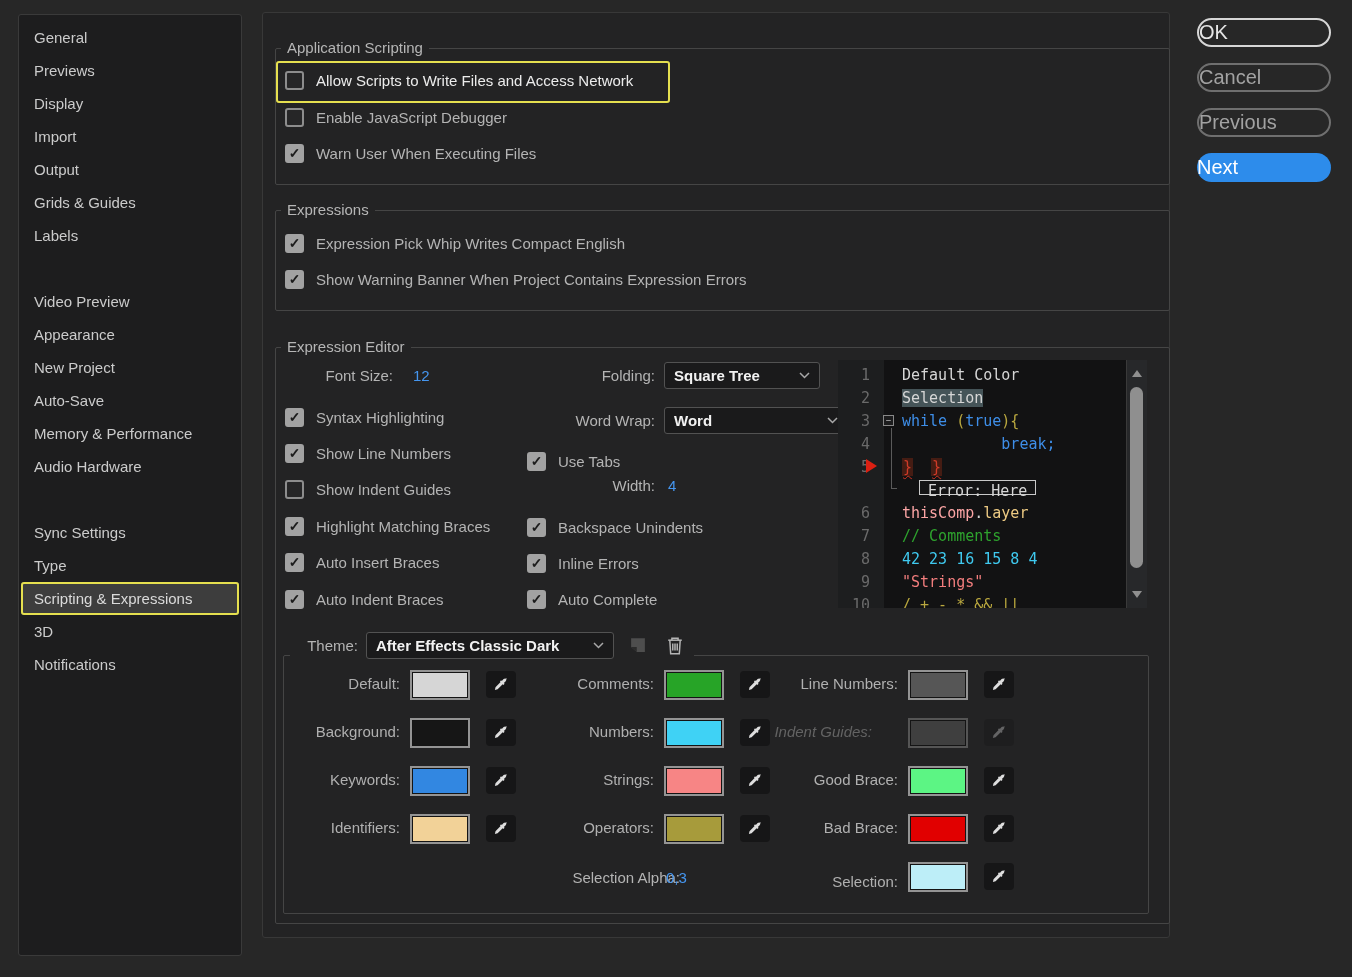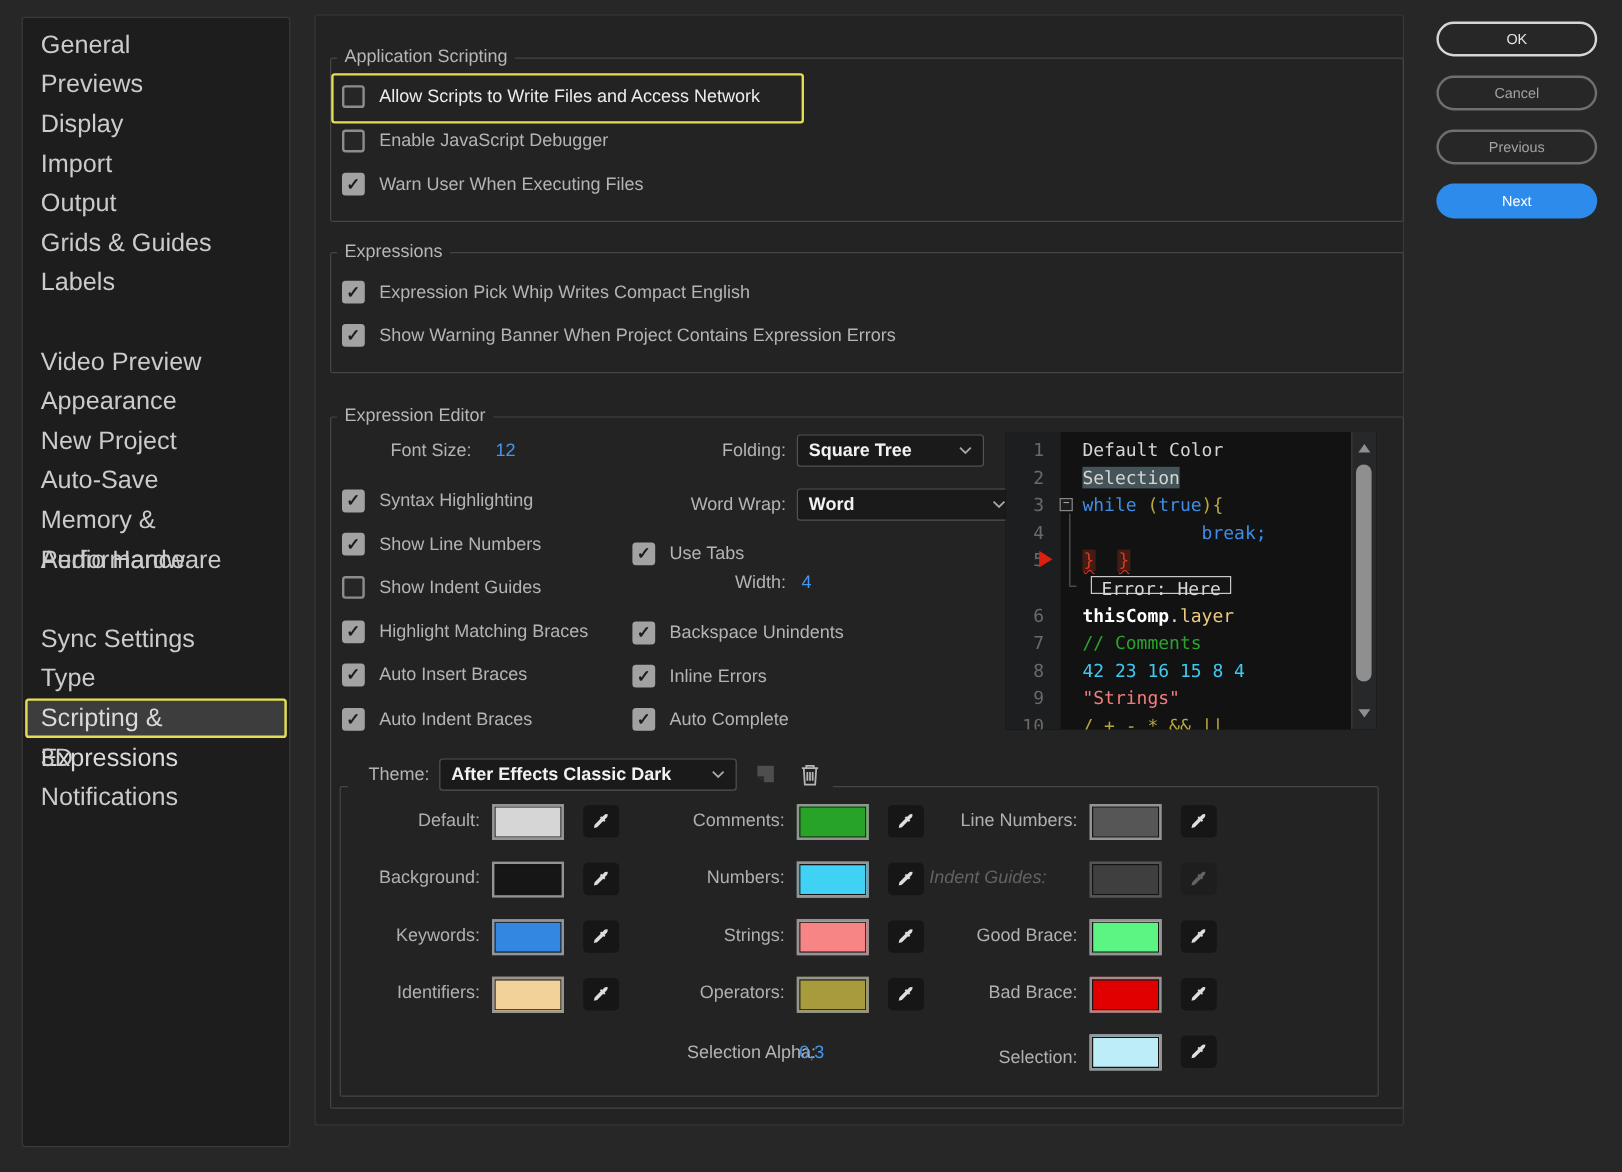--- a/index.html
+++ b/index.html
@@ -2,21 +2,21 @@
 <html><head>
 <meta charset="utf-8">
 <style>
   html,body{margin:0;padding:0;background:#272727;}
   #page{position:relative;width:1352px;height:977px;background:#272727;overflow:hidden;
         font-family:"Liberation Sans",sans-serif;-webkit-font-smoothing:antialiased;}
   
   #sidebar{position:absolute;left:18px;top:14px;width:224px;height:942px;background:#1d1d1e;
            border:1px solid #3a3a3a;border-radius:3px;box-sizing:border-box;}
   .sb-item{position:absolute;left:2px;right:2px;height:33px;line-height:33px;padding-left:13px;
-           font-size:21px;color:#cbcbcb;border-radius:3px;box-sizing:border-box;cursor:default;}
+           font-size:15px;color:#cbcbcb;border-radius:3px;box-sizing:border-box;cursor:default;}
   .sb-item.selected{background:#3d3d3d;outline:2px solid #e5df4f;outline-offset:-2px;color:#dadada;}
   
   #panel{position:absolute;left:262px;top:12px;width:908px;height:926px;background:#232324;
          border:1px solid #383838;border-radius:3px;box-sizing:border-box;}
   .group{position:absolute;border:1px solid #454545;border-radius:2px;}
   .group-title{position:absolute;font-size:15px;color:#b6b6b6;background:#232324;padding:0 6px;z-index:2;}
   
   .cbrow{position:absolute;display:flex;align-items:center;gap:12px;height:22px;font-size:15px;color:#b4b4b4;}
   .cb{width:19px;height:19px;border:2px solid #8d8d8d;border-radius:3px;background:#262627;
       box-sizing:border-box;flex:none;display:flex;align-items:center;justify-content:center;}
@@ -44,21 +44,21 @@
   .fold-box{position:absolute;left:1px;top:6px;width:11px;height:11px;border:1px solid #888;
             background:#1c1c1d;color:#bbb;font-size:9px;line-height:9px;text-align:center;box-sizing:border-box;}
   #fold-line{position:absolute;left:53px;top:68px;width:1px;height:60px;background:#5a5a5a;}
   #fold-tick{position:absolute;left:53px;top:128px;width:6px;height:1px;background:#5a5a5a;}
   .err-arrow{position:absolute;left:28px;top:4px;width:0;height:0;border-top:7px solid transparent;
              border-bottom:7px solid transparent;border-left:11px solid #db2012;}
   .tok-badbrace{background:#451c13;text-decoration:underline wavy #d03222;text-decoration-thickness:1px;
                 text-underline-offset:3px;padding:0 1px;}
   .tok-selected{background:rgba(189,238,248,.30);}
   .err-box{display:inline-block;border:1px solid #c9c9c9;background:#141415;color:#d6d6d6;
-           height:15px;line-height:20px;padding:0 8px;margin-left:7px;box-sizing:border-box;}
+           height:15px;line-height:20px;padding:0 8px;margin-left:17px;box-sizing:border-box;}
   
   #cp-scroll{position:absolute;right:0;top:0;width:21px;height:100%;background:#27282a;border-left:1px solid #3a3a3a;box-sizing:border-box;}
   .sb-up,.sb-down{position:absolute;left:5px;width:0;height:0;border-left:5px solid transparent;border-right:5px solid transparent;}
   .sb-up{top:10px;border-bottom:7px solid #8f8f8f;}
   .sb-down{bottom:10px;border-top:7px solid #8f8f8f;}
   .sb-thumb{position:absolute;left:3px;top:27px;width:13px;height:181px;background:#8f8f8f;border-radius:7px;}
   
   #theme-row{position:absolute;left:290px;top:628px;height:34px;display:flex;align-items:center;
              background:#232324;z-index:3;padding:0 6px;}
   #theme-label{width:62px;text-align:right;font-size:15px;color:#b4b4b4;margin-right:8px;}
@@ -67,21 +67,21 @@
   .swlabel{position:absolute;width:160px;text-align:right;font-size:15px;color:#b0b0b0;}
   .swlabel.disabled{color:#636363;}
   .swatch{position:absolute;width:60px;height:30px;border:2px solid #949494;box-sizing:border-box;
           box-shadow:inset 0 0 0 1px #141414;}
   .swatch.disabled{border-color:#555;}
   .eyebtn{position:absolute;width:30px;height:27px;background:#161617;border-radius:4px;
           display:flex;align-items:center;justify-content:center;}
   .eyebtn.disabled{opacity:.35;}
   
   .btn{position:absolute;left:1197px;width:134px;height:29px;border-radius:15px;display:flex;
-       align-items:center;justify-content:center;font-size:12px;box-sizing:border-box;cursor:default;}
+       align-items:center;font-size:20px;box-sizing:border-box;cursor:default;}
   #btn-ok{top:18px;border:2px solid #d6d6d6;color:#e5e5e5;}
   #btn-cancel{top:63px;border:2px solid #6f6f6f;color:#a2a2a2;}
   #btn-previous{top:108px;border:2px solid #6f6f6f;color:#a2a2a2;}
   #btn-next{top:153px;background:#2d8ceb;color:#ffffff;}
 </style>
 </head>
 <body>
 
 <div id="page">
 
@@ -175,21 +175,21 @@
           <span class="cp-code"><span class="tok-badbrace" style="color: rgb(207, 59, 40);">}</span><span style="color: rgb(214, 214, 214);">  </span><span class="tok-badbrace" style="color: rgb(207, 59, 40);">}</span></span>
         </div>
         <div class="cp-row">
           <span class="cp-num"></span>
           <span class="cp-fold"></span>
           <span class="cp-code"><span class="err-box">Error: Here</span></span>
         </div>
         <div class="cp-row">
           <span class="cp-num">6</span>
           <span class="cp-fold"></span>
-          <span class="cp-code"><span style="color: #ffffff; font-weight: bold;">thisComp</span><span style="color: rgb(214, 214, 214);">.</span><span style="color: rgb(237, 202, 131);">layer</span></span>
+          <span class="cp-code"><span style="color: #fca5a5;">thisComp</span><span style="color: rgb(214, 214, 214);">.</span><span style="color: rgb(237, 202, 131);">layer</span></span>
         </div>
         <div class="cp-row">
           <span class="cp-num">7</span>
           <span class="cp-fold"></span>
           <span class="cp-code"><span style="color: rgb(46, 163, 46);">// Comments</span></span>
         </div>
         <div class="cp-row">
           <span class="cp-num">8</span>
           <span class="cp-fold"></span>
           <span class="cp-code"><span style="color: rgb(63, 201, 239);">42 23 16 15 8 4</span></span>

